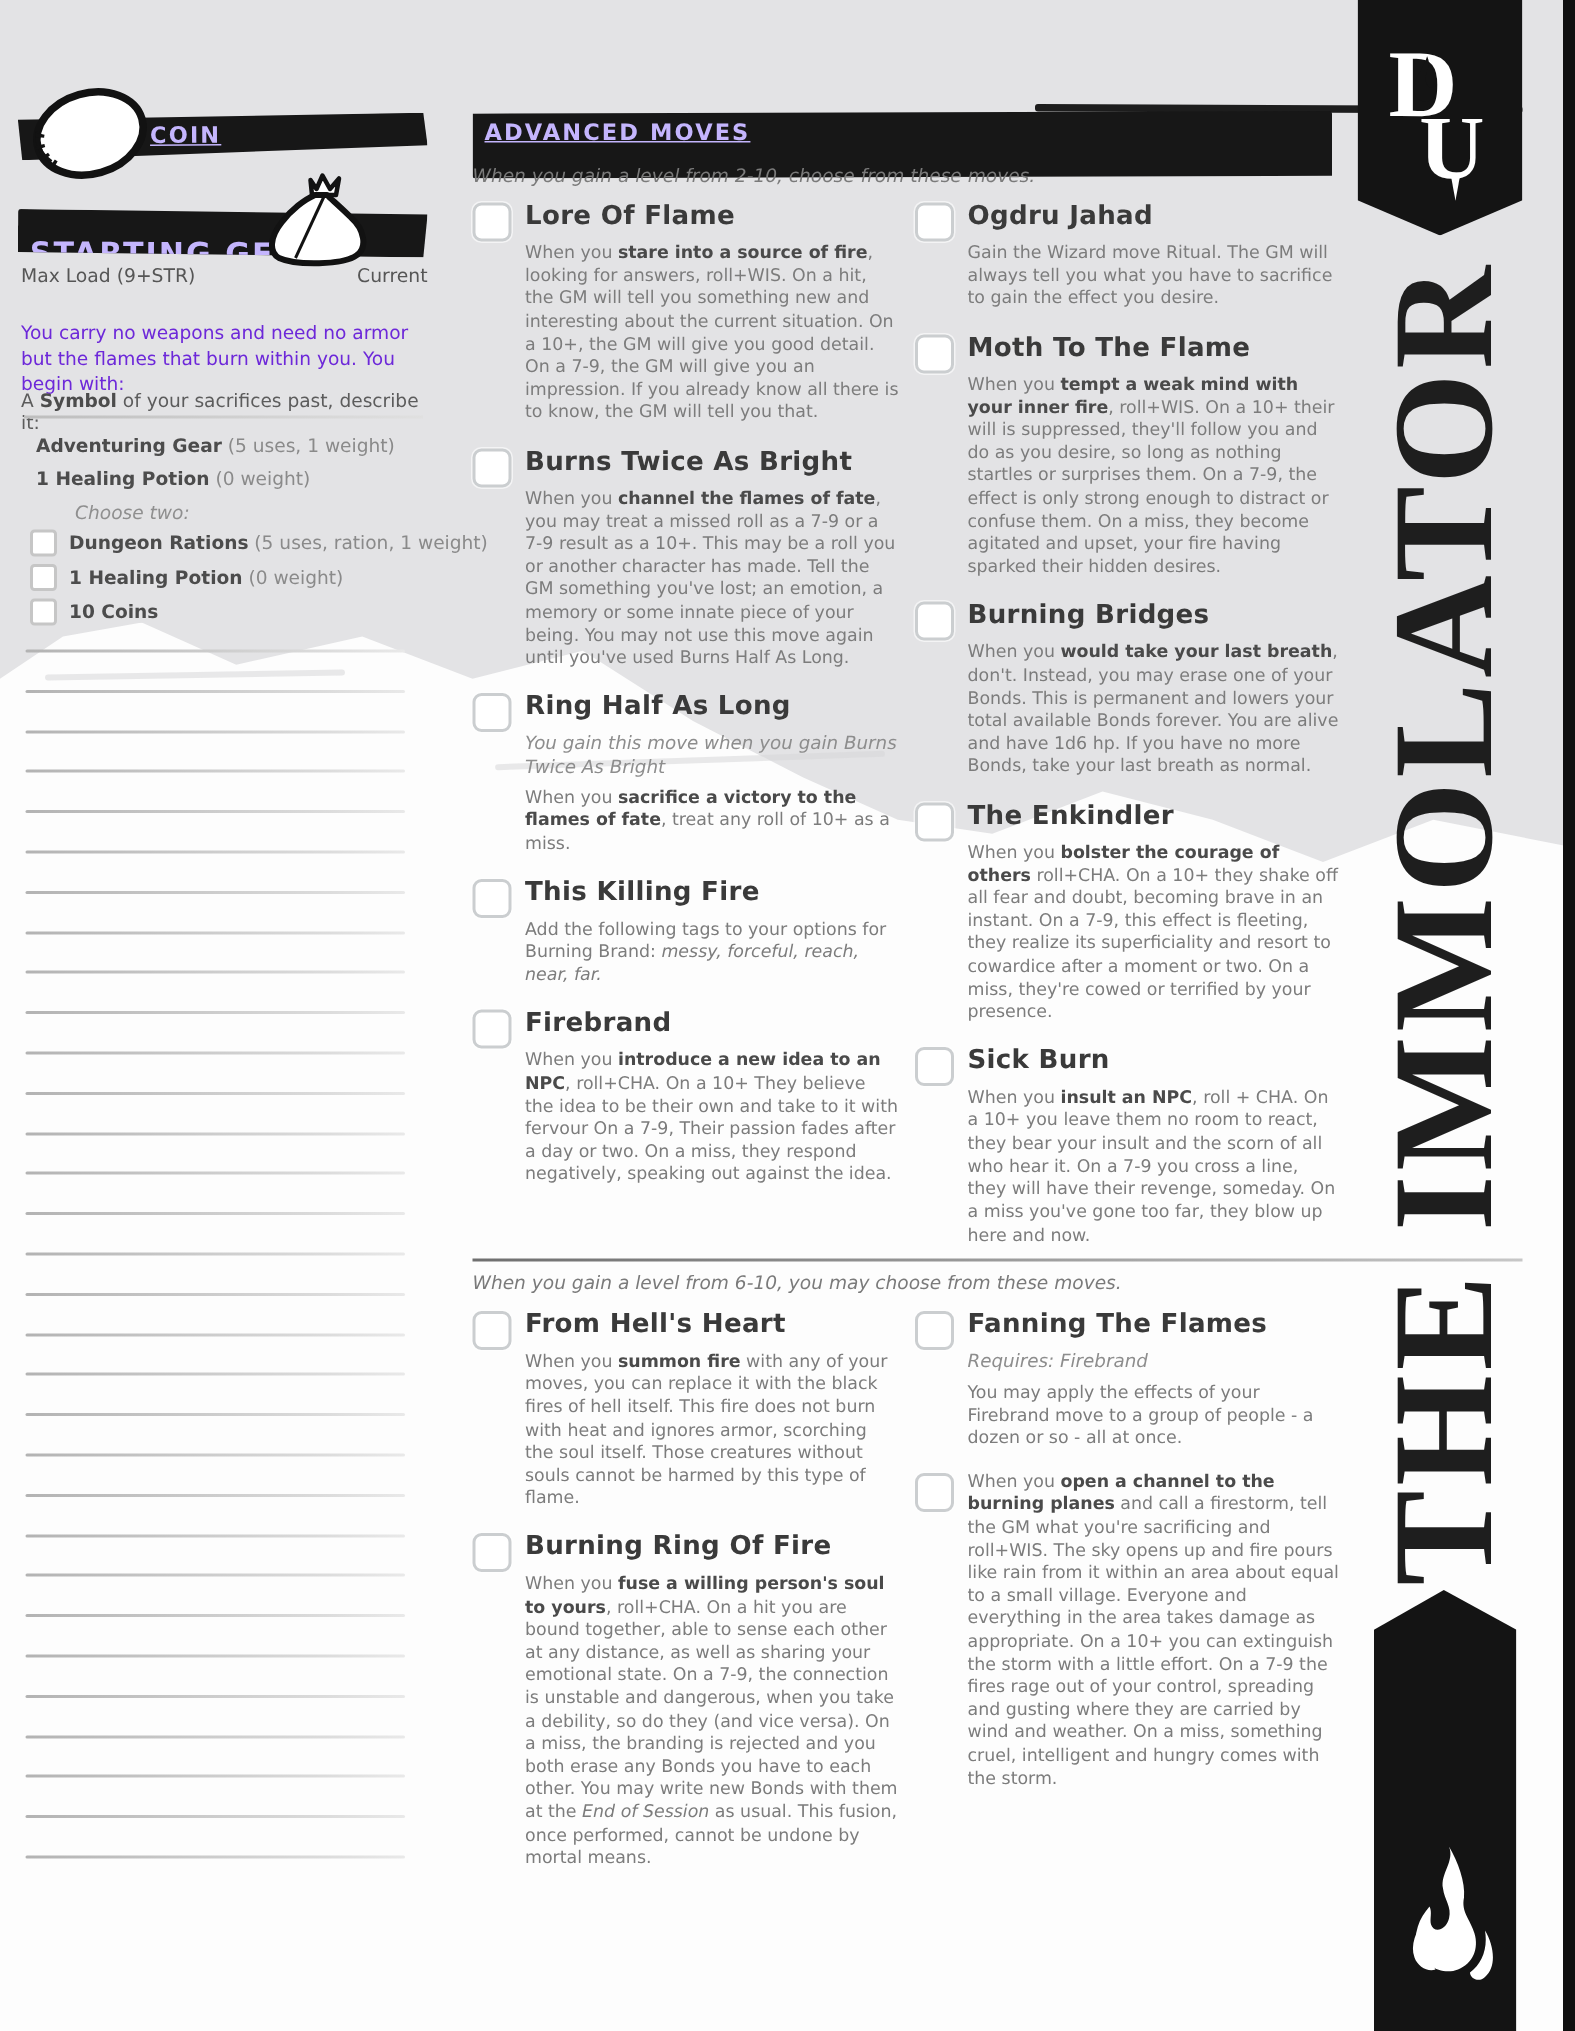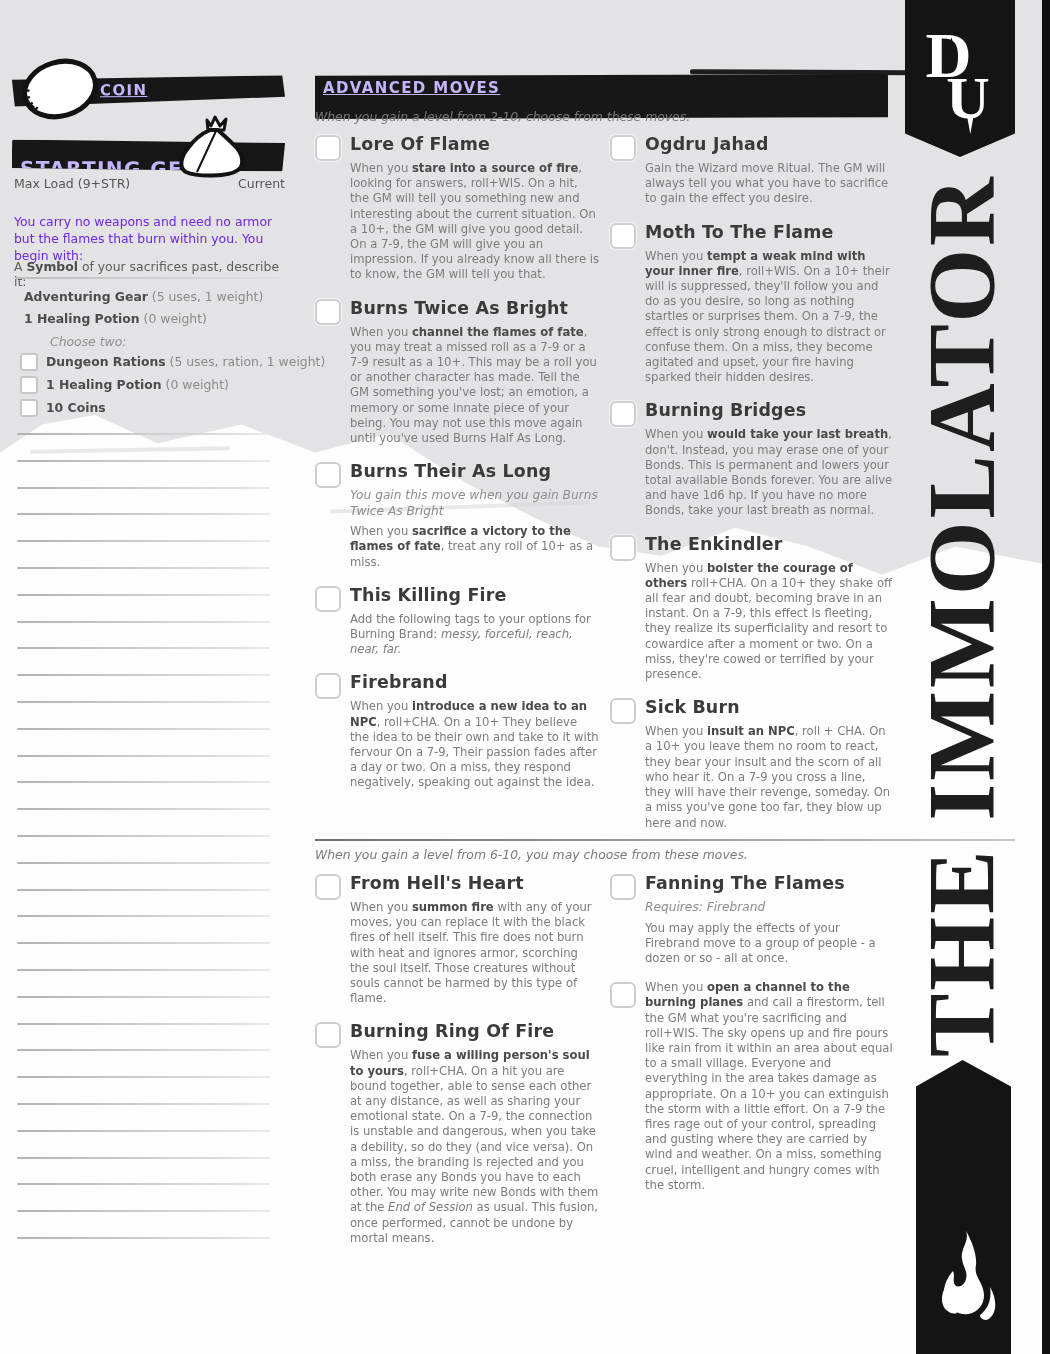--- a/index.html
+++ b/index.html
@@ -183,21 +183,21 @@
         <h3 class="move-title">Lore Of Flame</h3>
         <p class="move-body"><span>When you </span><span class="b">stare into a source of fire</span><span>, looking for answers, roll+WIS. On a hit, the GM will tell you something new and interesting about the current situation. On a 10+, the GM will give you good detail. On a 7-9, the GM will give you an impression. If you already know all there is to know, the GM will tell you that.</span></p>
       </div>
       <div class="move">
         <span class="checkbox"></span>
         <h3 class="move-title">Burns Twice As Bright</h3>
         <p class="move-body"><span>When you </span><span class="b">channel the flames of fate</span><span>, you may treat a missed roll as a 7-9 or a 7-9 result as a 10+. This may be a roll you or another character has made. Tell the GM something you've lost; an emotion, a memory or some innate piece of your being. You may not use this move again until you've used Burns Half As Long.</span></p>
       </div>
       <div class="move">
         <span class="checkbox"></span>
-        <h3 class="move-title">Burns Their As Long</h3>
+        <h3 class="move-title">Ring Half As Long</h3>
         <p class="move-note"><span class="i">You gain this move when you gain Burns Twice As Bright</span></p>
         <p class="move-body"><span>When you </span><span class="b">sacrifice a victory to the flames of fate</span><span>, treat any roll of 10+ as a miss.</span></p>
       </div>
       <div class="move">
         <span class="checkbox"></span>
         <h3 class="move-title">This Killing Fire</h3>
         <p class="move-body"><span>Add the following tags to your options for Burning Brand: </span><span class="i">messy, forceful, reach, near, far.</span></p>
       </div>
       <div class="move">
         <span class="checkbox"></span>

